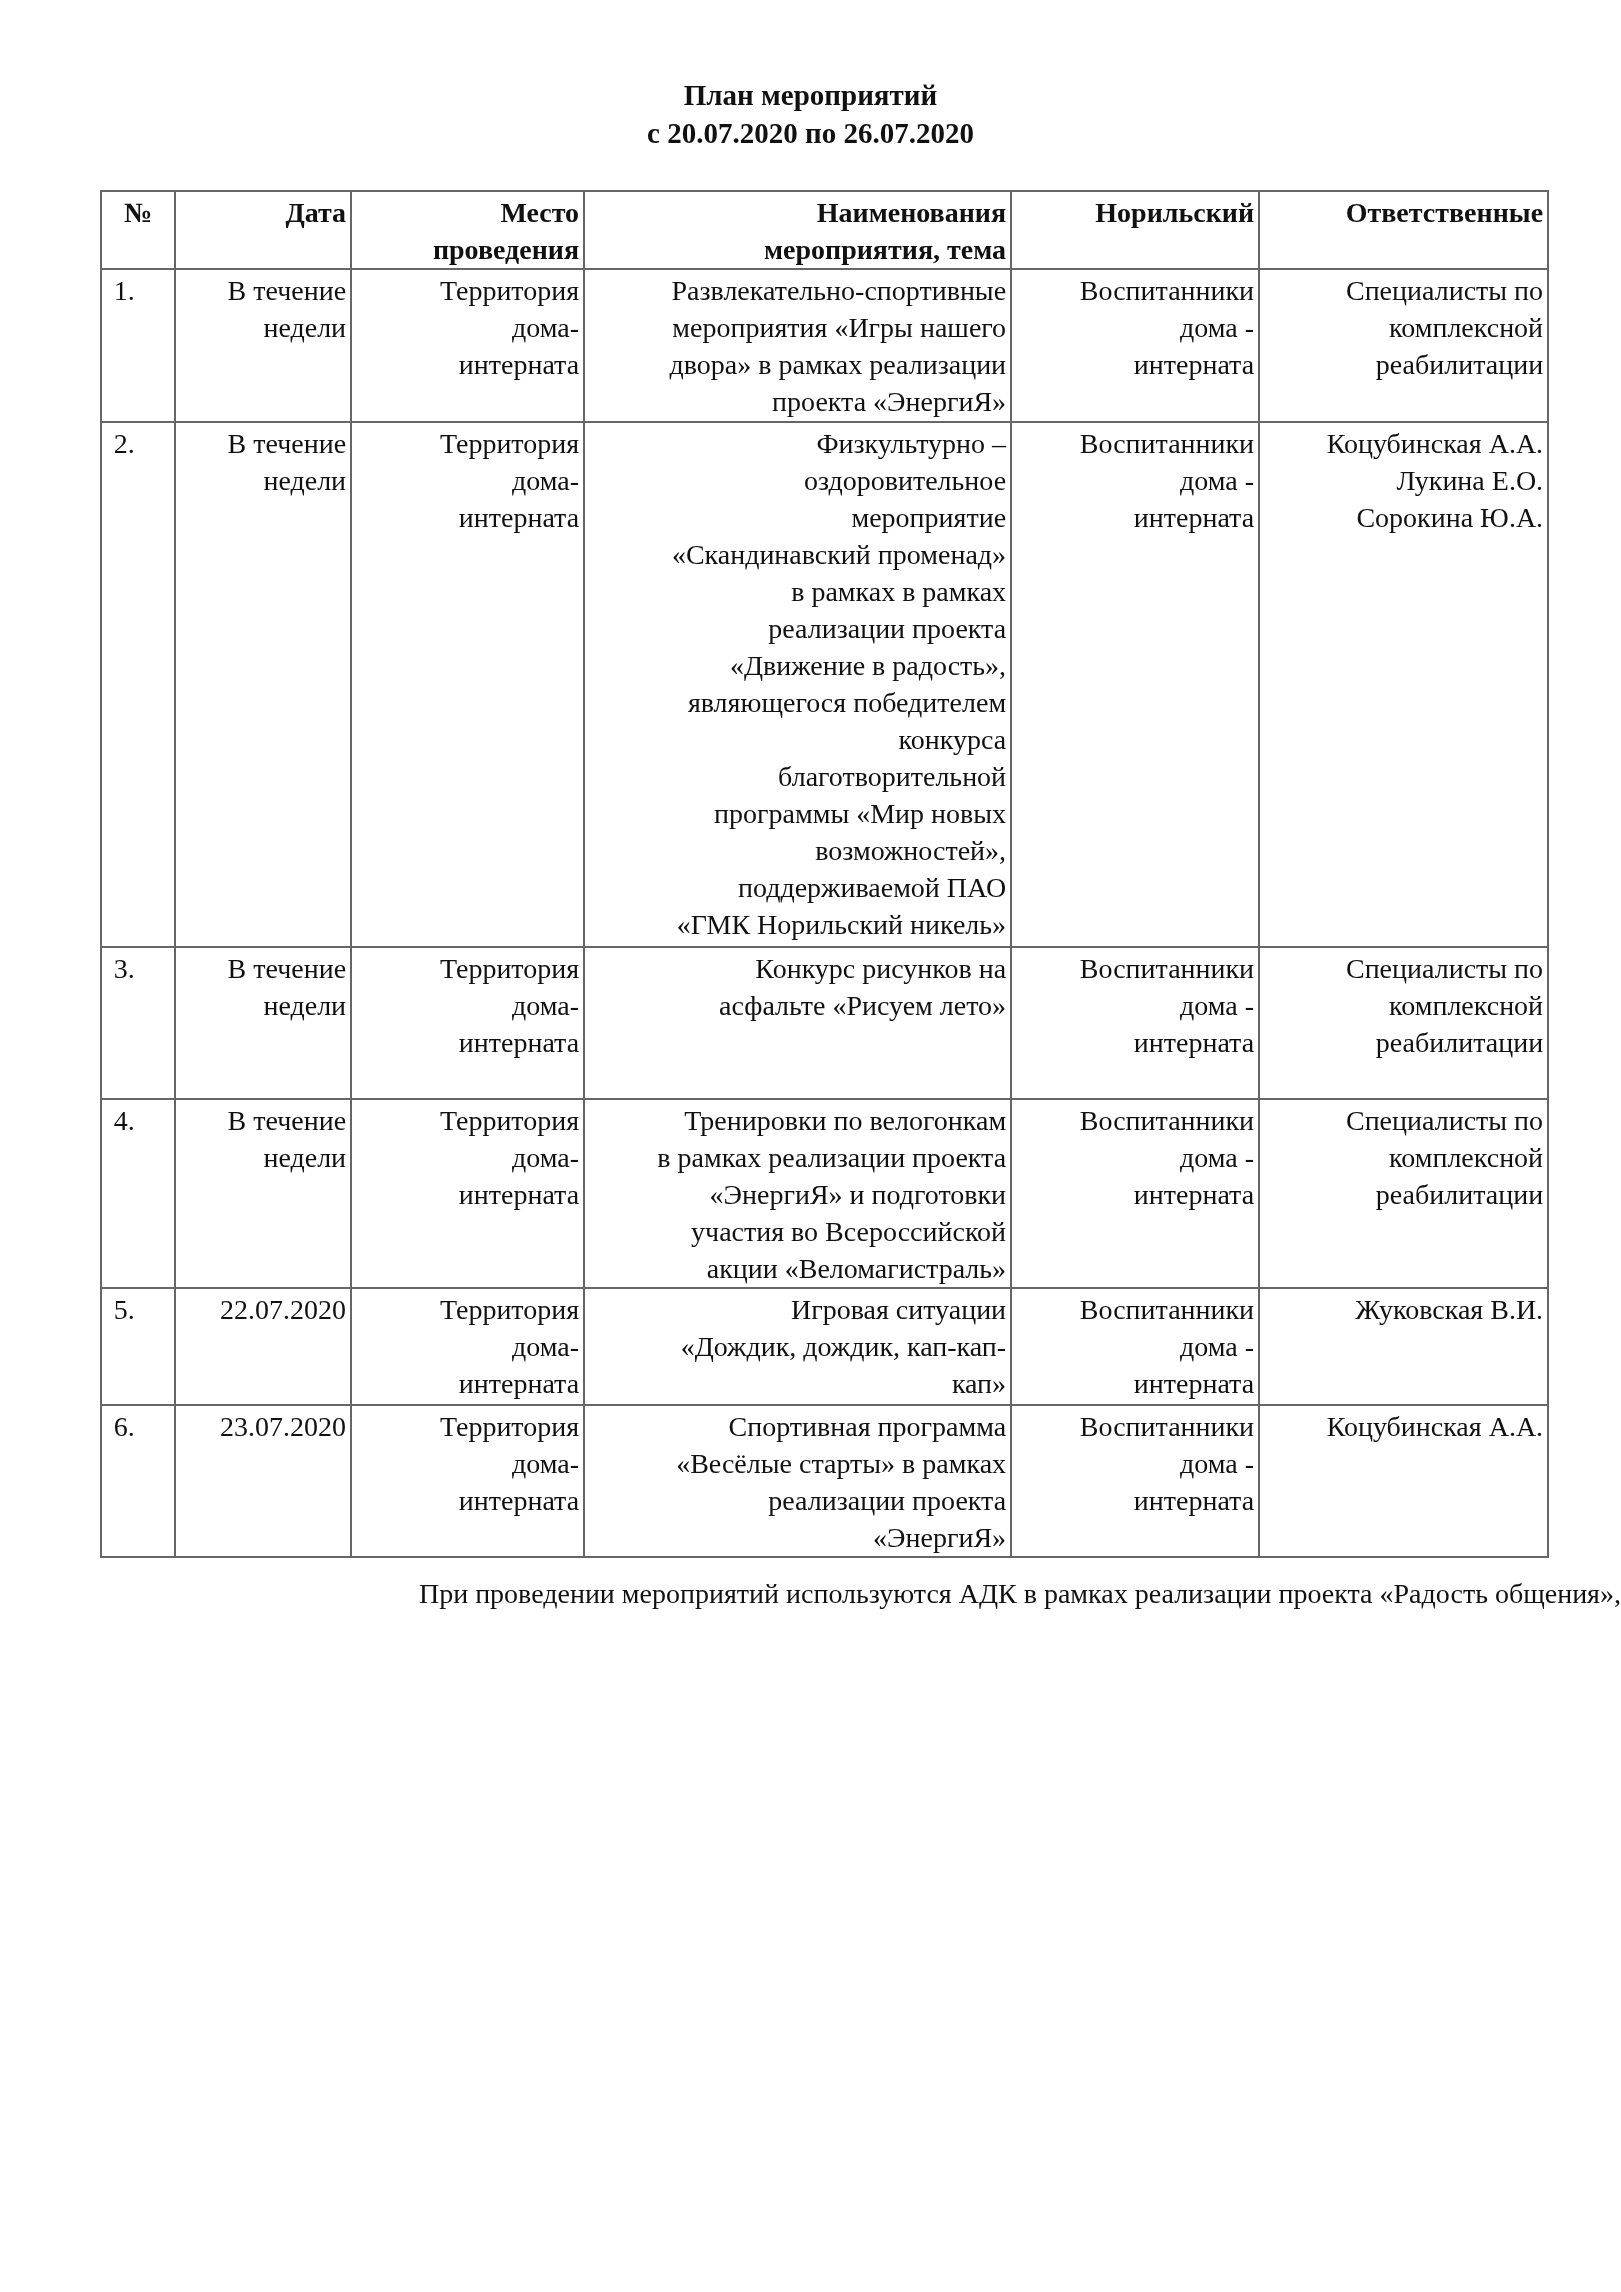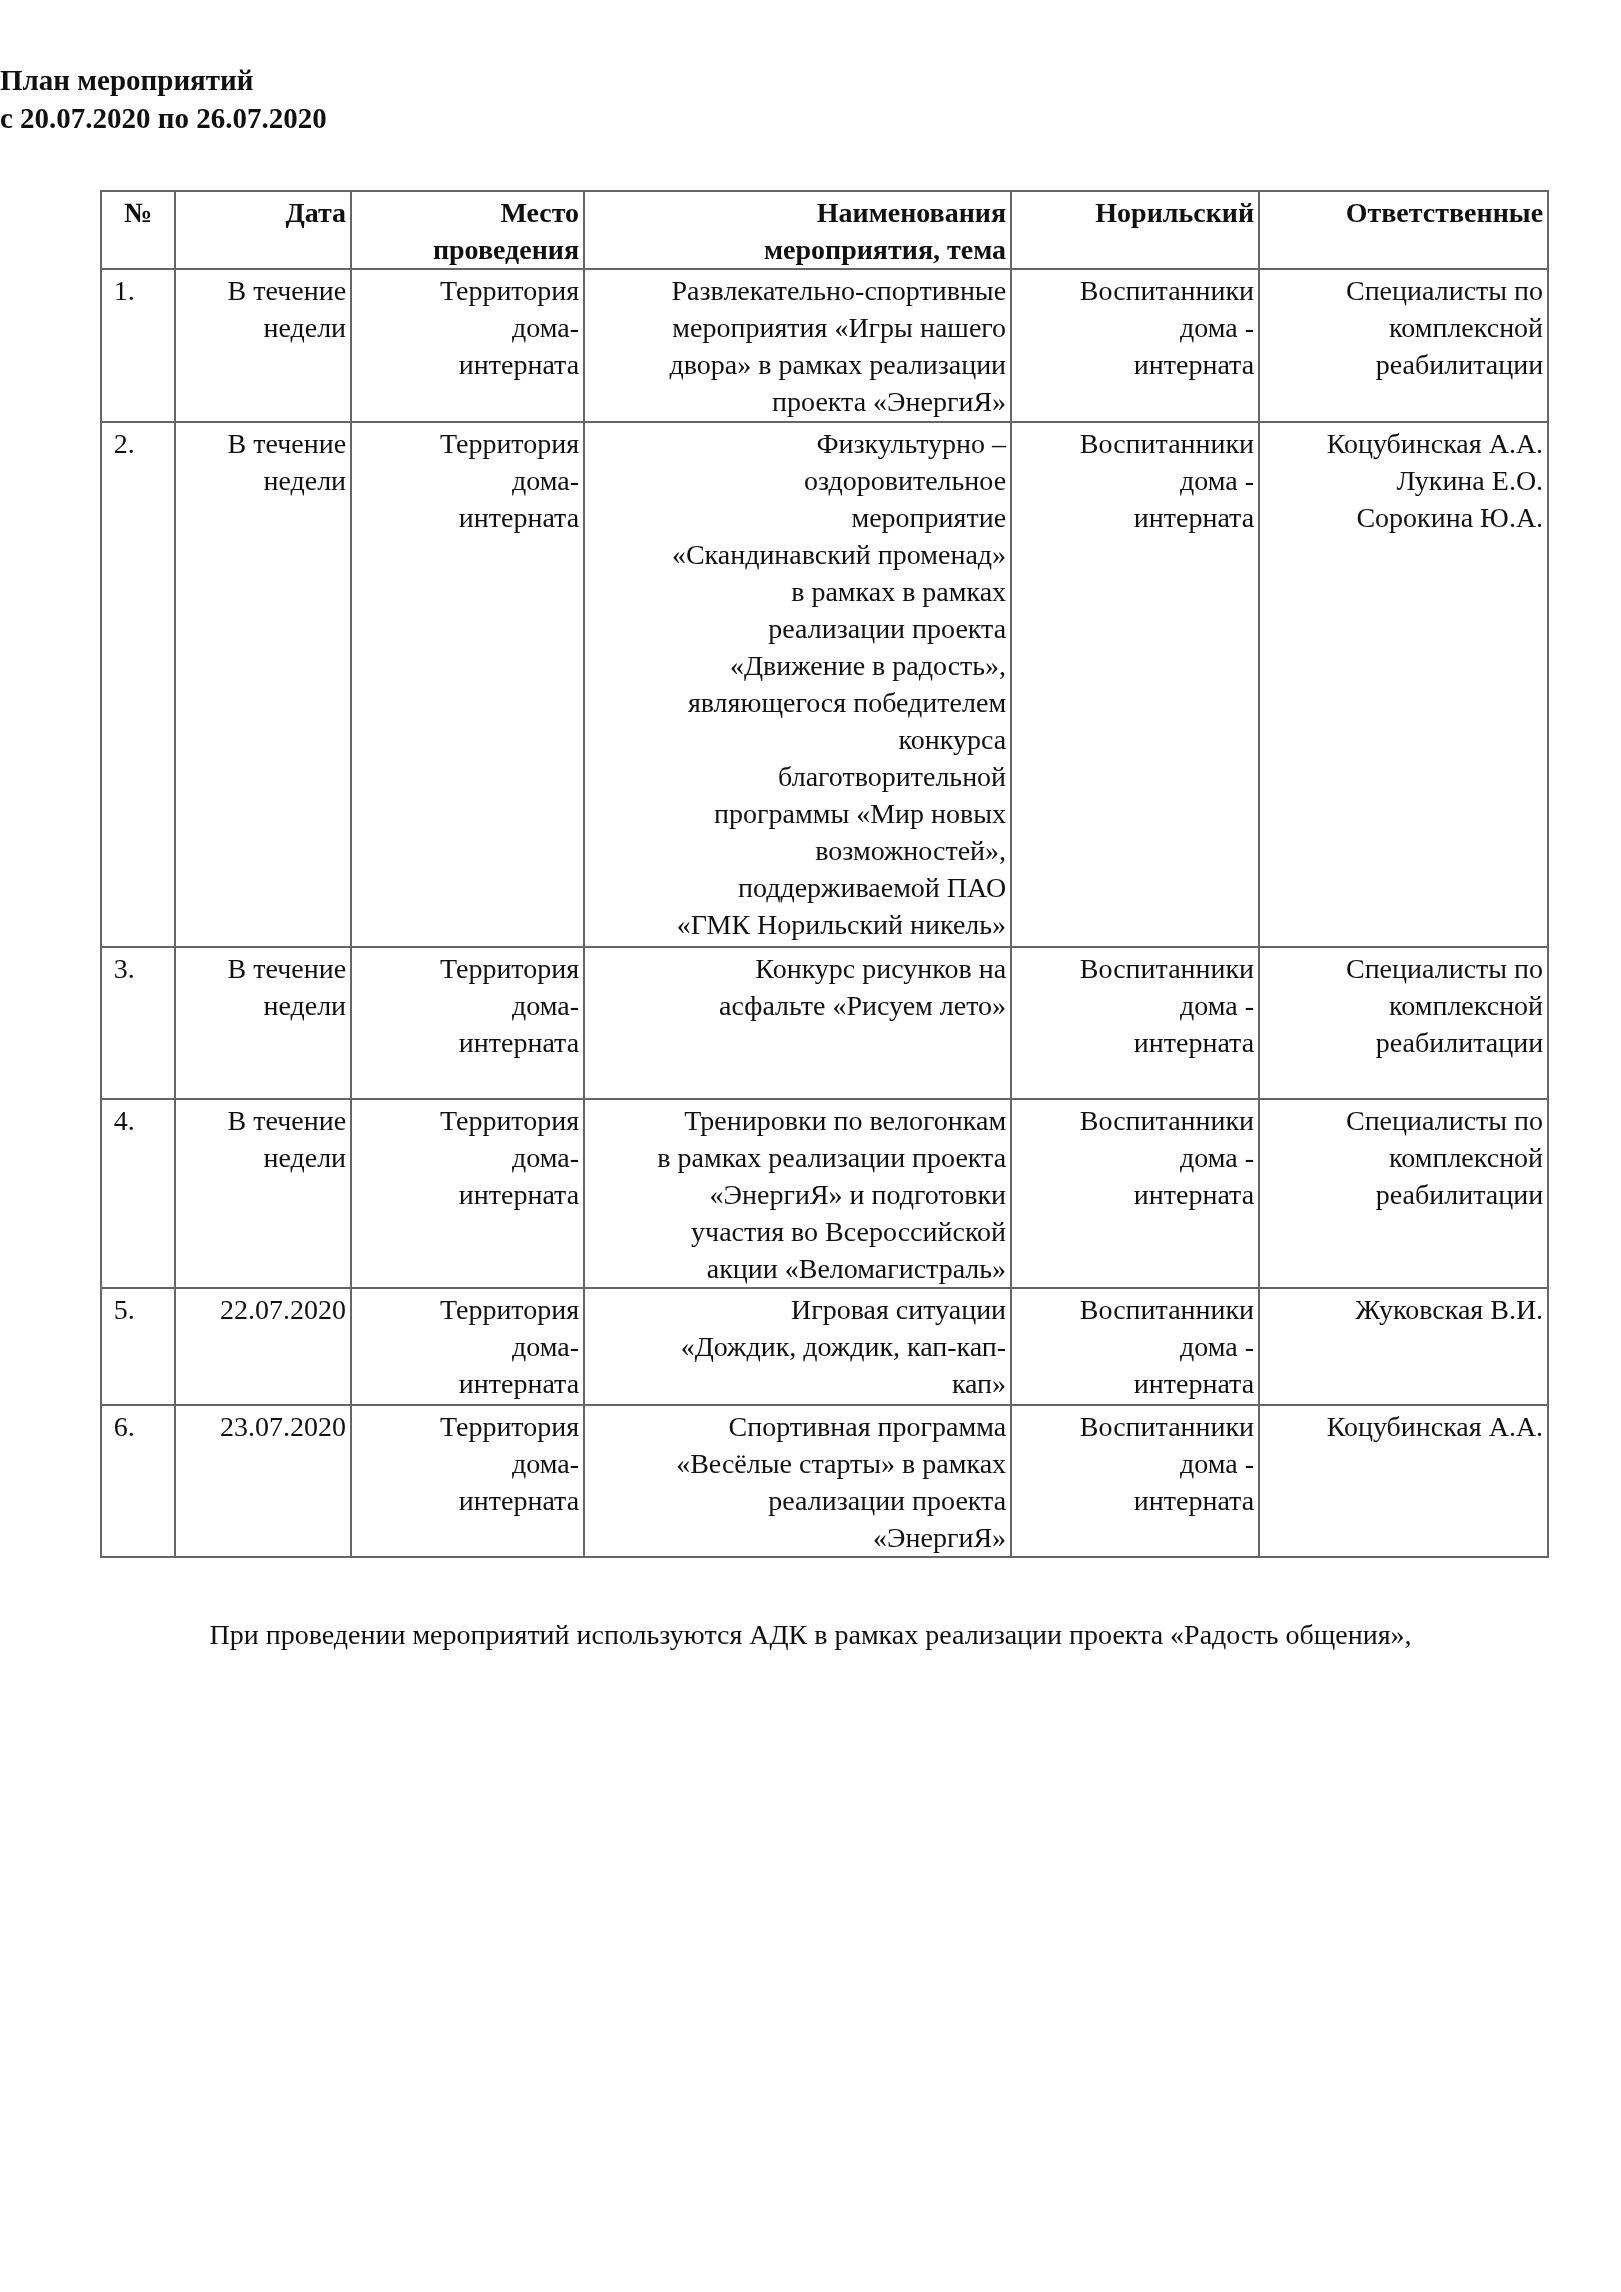--- a/index.html
+++ b/index.html
@@ -1,29 +1,29 @@
 <!DOCTYPE html>
 <html><head>
 <meta charset="utf-8">
 <style>
   html, body { margin: 0; padding: 0; background: #ffffff; }
   body { width: 1621px; height: 2293px; position: relative; overflow: hidden;
          font-family: "Liberation Serif", "DejaVu Serif", serif; color: #111; }
-  .title { position: absolute; left: 0; width: 1621px; top: 61px; 
+  .title { position: absolute; left: 0; width: 1621px; top: 76px; text-align: center;
            font-weight: bold; font-size: 29px; line-height: 38px; }
   .title div { white-space: nowrap; }
   table.plan { position: absolute; left: 100px; top: 190px; width: 1449px;
                border-collapse: collapse; table-layout: fixed; }
   table.plan td, table.plan th { border: 2px solid #666; vertical-align: top;
                font-size: 28px; line-height: 37px; padding: 2px 3.9px 0 3.9px;
                text-align: right; white-space: pre-line; }
   table.plan th { font-weight: bold; height: 69px; }
   table.plan td.num { text-align: left; padding-left: 11.8px; }
   table.plan th.num { text-align: center; }
-  .footer { position: absolute; left: 0; width: 1621px; top: 1616px; text-align: center;
+  .footer { position: absolute; left: 0; width: 1621px; top: 1575px; text-align: right;
             font-size: 28px; line-height: 37px; }
   .footer div { white-space: nowrap; }
 </style>
 </head>
 <body>
 
 <div class="title">
   <div>План мероприятий</div>
   <div>с 20.07.2020 по 26.07.2020</div>
 </div>

